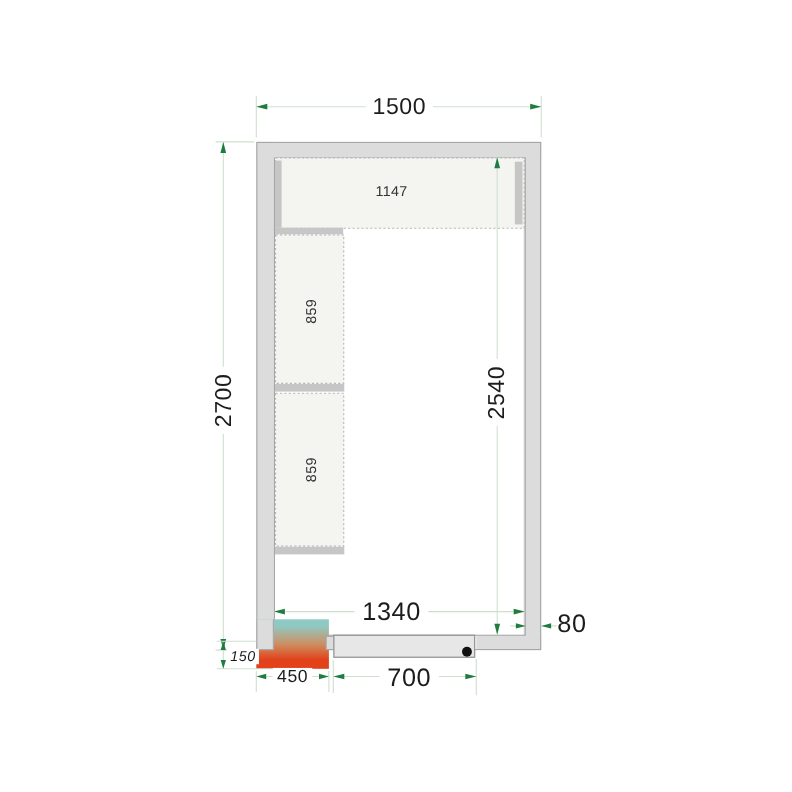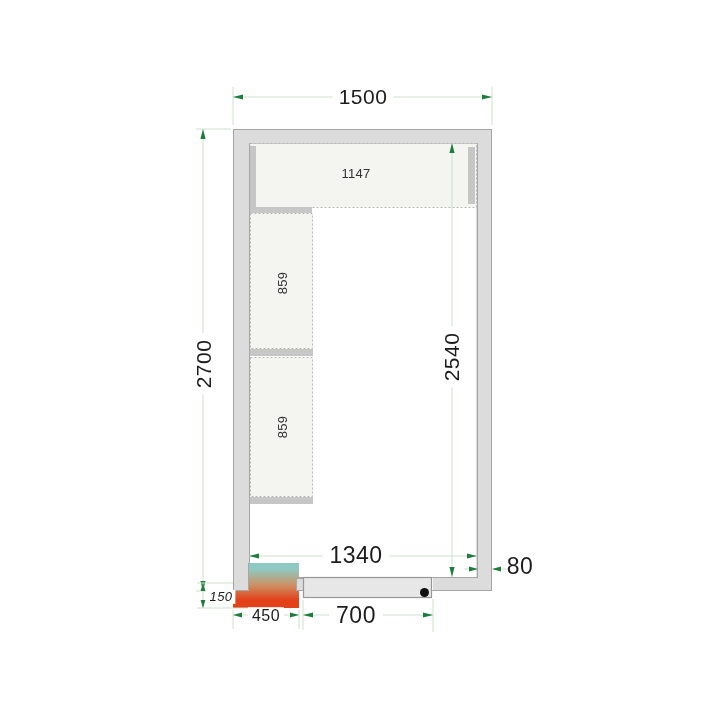--- a/index.html
+++ b/index.html
@@ -133,21 +133,21 @@
       <polygon class="arrow" points="203,583 200.6,591 205.4,591"></polygon>
       <polygon class="arrow" points="203,608 200.6,600 205.4,600"></polygon>
     </g>
   </svg>
 
   <div class="lbl big" style="left:363px;top:97px;">1500</div>
   <div class="lbl big rot" style="left:204px;top:364px;">2700</div>
   <div class="lbl big rot" style="left:452px;top:357px;">2540</div>
   <div class="lbl med" style="left:356px;top:556px;">1340</div>
   <div class="lbl med nobg" style="left:520px;top:567px;">80</div>
-  <div class="lbl med" style="left:356px;top:616px;">700</div>
+  <div class="lbl med" style="left:372px;top:616px;">700</div>
   <div class="lbl tiny" style="left:266px;top:616px;">450</div>
   <div class="lbl small" style="left:221px;top:597px;">150</div>
 
   <div class="lbl shelf-lbl" style="left:356px;top:174px;">1147</div>
   <div class="lbl shelf-lbl rot" style="left:283px;top:283px;">859</div>
   <div class="lbl shelf-lbl rot" style="left:283px;top:427px;">859</div>
 
 </div>
 
 </body></html>

